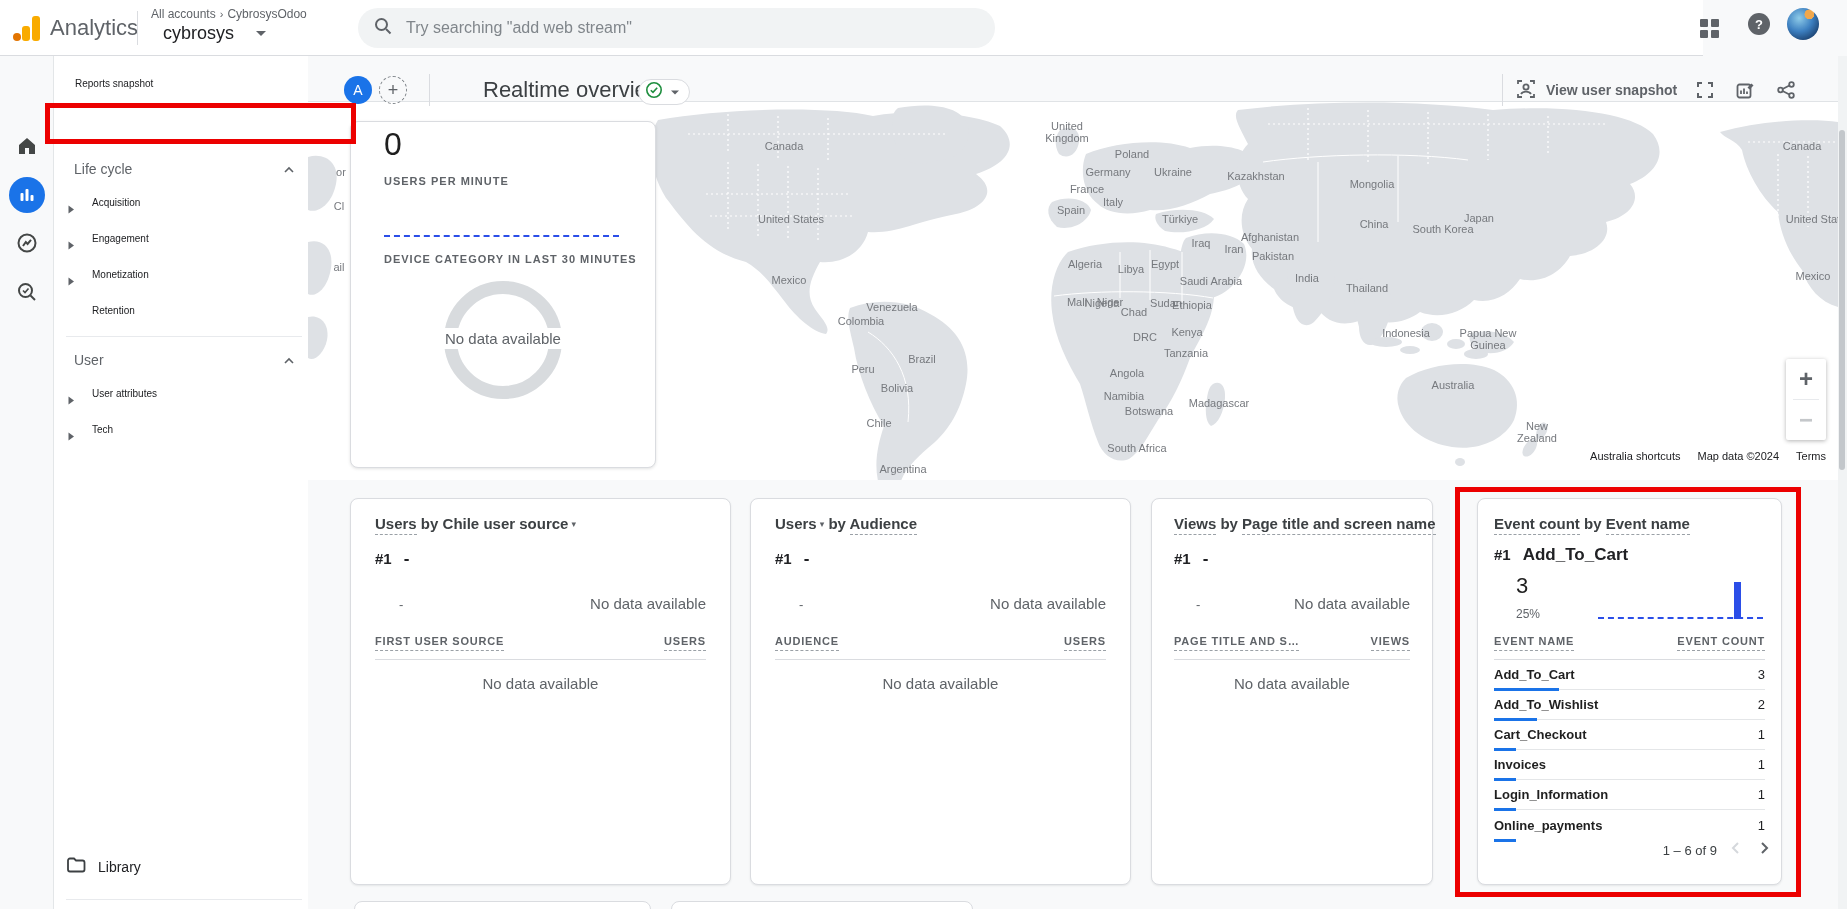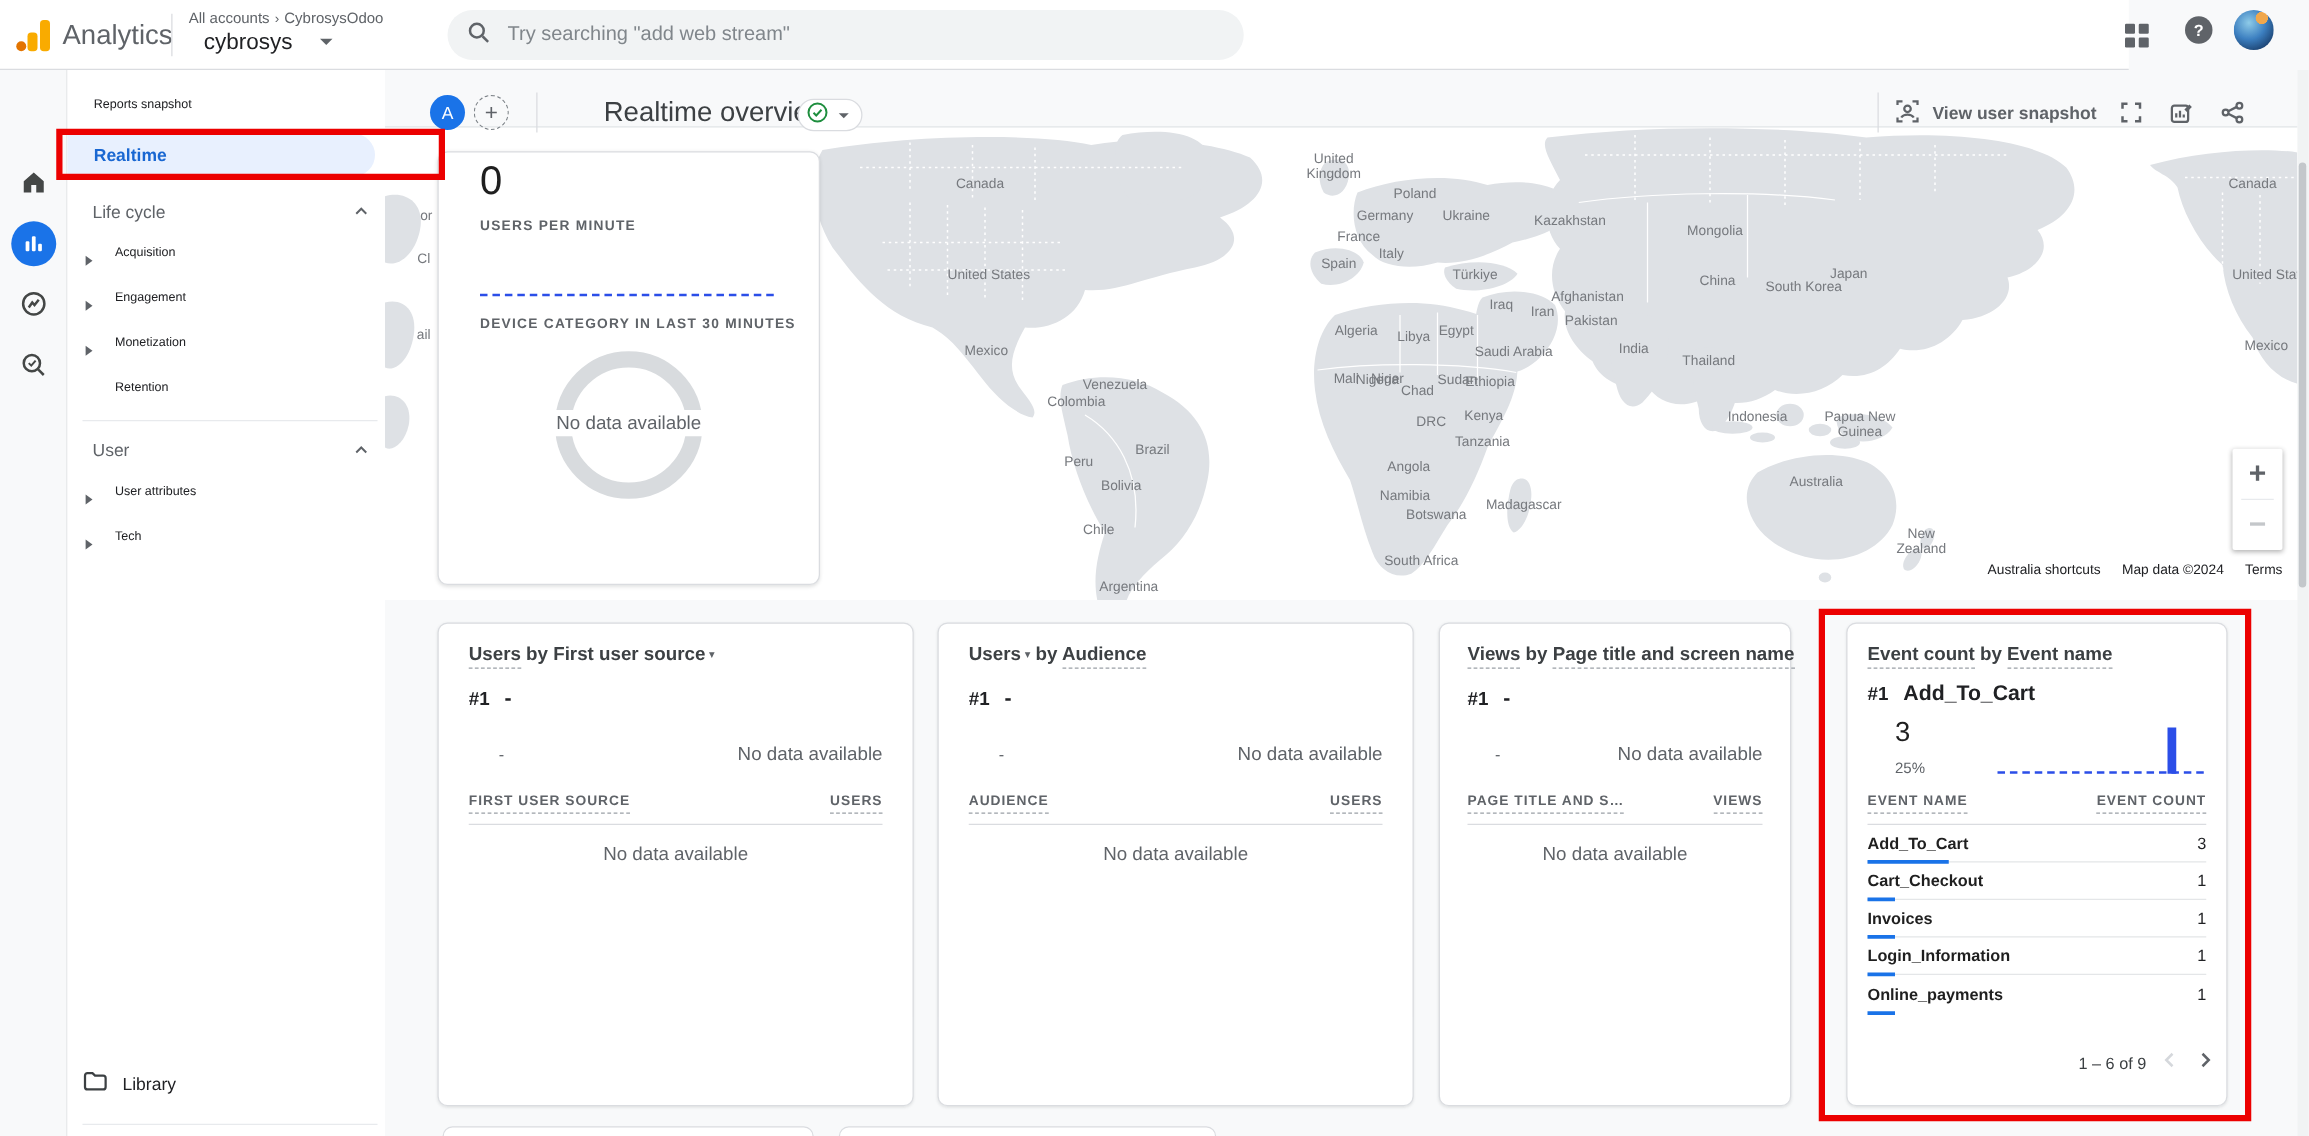--- a/index.html
+++ b/index.html
@@ -175,23 +175,20 @@
     <svg width="24" height="24" viewBox="0 0 24 24" fill="none" stroke="#444746" stroke-width="2">
       <circle cx="10.5" cy="10.5" r="6.5"></circle>
         <path d="M15.5 15.5 L20 20"></path>
         <path d="M8 10.5 L10 12.5 L13.5 8.5" stroke-width="1.6"></path>
     </svg>
   </span>
 </div>
 
 <div class="drawer">
   <span class="nav-text" style="left:21px; top:22px">Reports snapshot</span>
-  <div class="realtime-pill">
-    <span>Realtime</span>
-  </div>
   <span class="nav-header" style="left:20px; top:105px">Life cycle</span>
   <span class="sec-chevron" style="left:229px; top:106px">
     <svg width="12" height="12" viewBox="0 0 12 12" fill="none" stroke="#5f6368" stroke-width="1.6">
         <path d="M2 8 L6 4 L10 8"></path>
       </svg>
   </span>
 
   <span class="nav-arrow" style="left:13px; top:144px"><svg width="8" height="9" viewBox="0 0 8 9">
         <polygon points="1.5,0.5 7,4.5 1.5,8.5" fill="#5f6368"></polygon>
       </svg></span>
@@ -426,21 +423,21 @@
 <div class="rt-card">
   <div class="rt-value">0</div>
   <div class="rt-label">USERS PER MINUTE</div>
   <div class="rt-spark"></div>
   <div class="rt-device">DEVICE CATEGORY IN LAST 30 MINUTES</div>
   <div class="donut"></div>
   <div class="donut-label"><span>No data available</span></div>
 </div>
 
 <div class="mini-card" style="left:350px; width:381px">
-  <div class="m-title" style="left:24px"><span class="dash-u">Users</span><span> by First user source</span><span class="title-caret">▾</span></div>
+  <div class="m-title" style="left:24px"><span class="dash-u">Users</span><span> by Chile user source</span><span class="title-caret">▾</span></div>
   <div class="m-rank" style="left:24px">
     <span class="r-no">#1</span>
     <span class="r-val">-</span>
   </div>
   <div class="m-dimrow" style="left:48px; right:24px">
     <span class="dim-dash">-</span>
     <span class="dim-nodata">No data available</span>
   </div>
   <div class="m-cols" style="left:24px; right:24px">
     <span>FIRST USER SOURCE</span>
@@ -500,20 +497,25 @@
   <div class="m-cols" style="left:16px; right:16px">
     <span>EVENT NAME</span>
     <span>EVENT COUNT</span>
   </div>
   <div class="m-sep" style="left:16px; right:16px"></div>
   <div class="ev-rows" id="event-rows">
       <div class="ev-row">
         <span class="ev-name">Add_To_Cart</span>
         <span class="ev-count">3</span>
         <span class="ev-bar" style="width: 65px;"></span>
+      </div>
+      <div class="ev-row">
+        <span class="ev-name">Add_To_Wishlist</span>
+        <span class="ev-count">2</span>
+        <span class="ev-bar" style="width: 43px;"></span>
       </div>
       <div class="ev-row">
         <span class="ev-name">Cart_Checkout</span>
         <span class="ev-count">1</span>
         <span class="ev-bar" style="width: 22px;"></span>
       </div>
       <div class="ev-row">
         <span class="ev-name">Invoices</span>
         <span class="ev-count">1</span>
         <span class="ev-bar" style="width: 22px;"></span>

